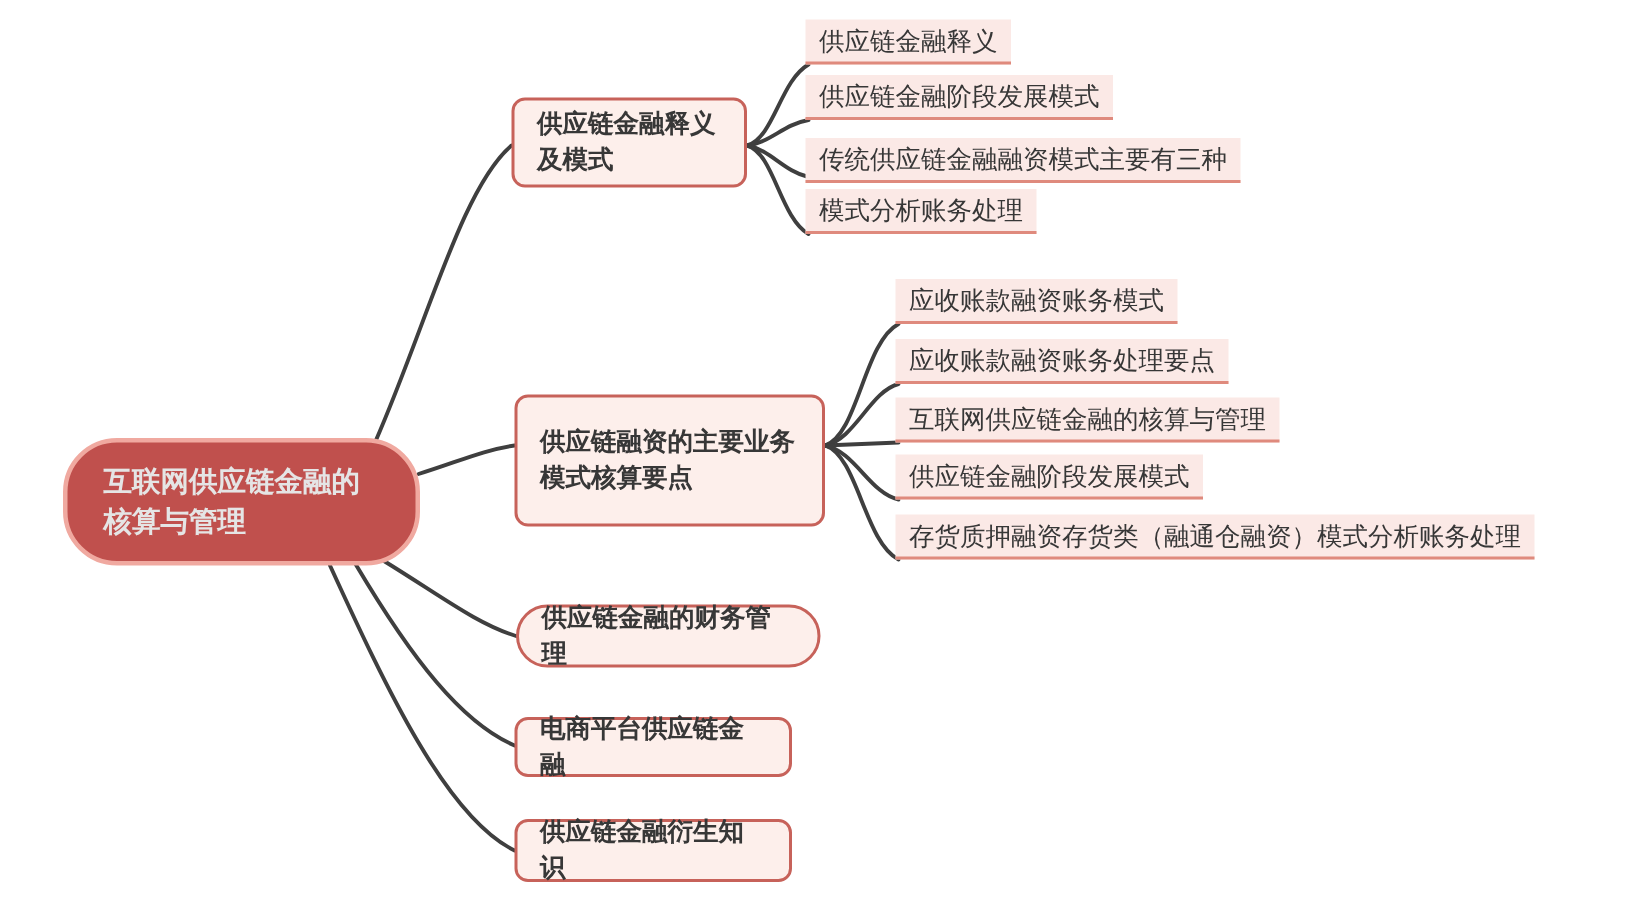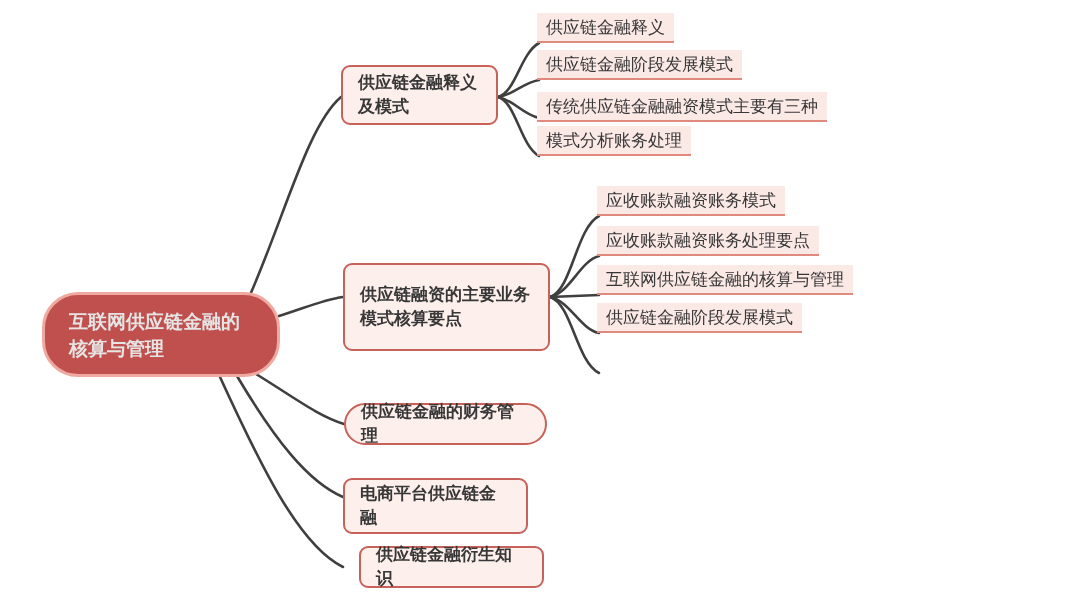--- a/index.html
+++ b/index.html
@@ -33,22 +33,22 @@
     color:#373737;
     font-size:17px;font-weight:bold;line-height:24px;
     padding:0 15px;
   }
   .branch-node .wrap{display:block;}
   .b1{left:341px;top:65px;width:157px;height:60px;}
   .b1 .wrap{width:127px;}
   .b2{left:343px;top:263px;width:207px;height:88px;}
   .b2 .wrap{width:177px;}
   .b3{left:344px;top:403px;width:203px;height:42px;justify-content:center;border-radius:21px;}
-  .b4{left:343px;top:478px;width:185px;height:56px;justify-content:flex-end;}
-  .b5{left:343px;top:546px;width:185px;height:42px;margin-left:16px;}
+  .b4{left:343px;top:478px;width:185px;height:40px;justify-content:flex-end;}
+  .b5{left:343px;top:546px;width:185px;height:42px;}
 
   .leaf-node{
     position:absolute;
     background:#fbe9e6;
     border-bottom:2px solid #df8a7d;
     color:#373737;
     font-size:17px;font-weight:normal;line-height:25px;
     padding:2px 9px 1px 9px;
     white-space:nowrap;
   }
@@ -111,14 +111,15 @@
 
   <div class="leaf-node l1-0">供应链金融释义</div>
   <div class="leaf-node l1-1">供应链金融阶段发展模式</div>
   <div class="leaf-node l1-2">传统供应链金融融资模式主要有三种</div>
   <div class="leaf-node l1-3">模式分析账务处理</div>
 
   <div class="leaf-node l2-0">应收账款融资账务模式</div>
   <div class="leaf-node l2-1">应收账款融资账务处理要点</div>
   <div class="leaf-node l2-2">互联网供应链金融的核算与管理</div>
   <div class="leaf-node l2-3">供应链金融阶段发展模式</div>
+  <div class="leaf-node l2-4">存货质押融资存货类（融通仓融资）模式分析账务处理</div>
 
 </div>
 
 </body></html>

